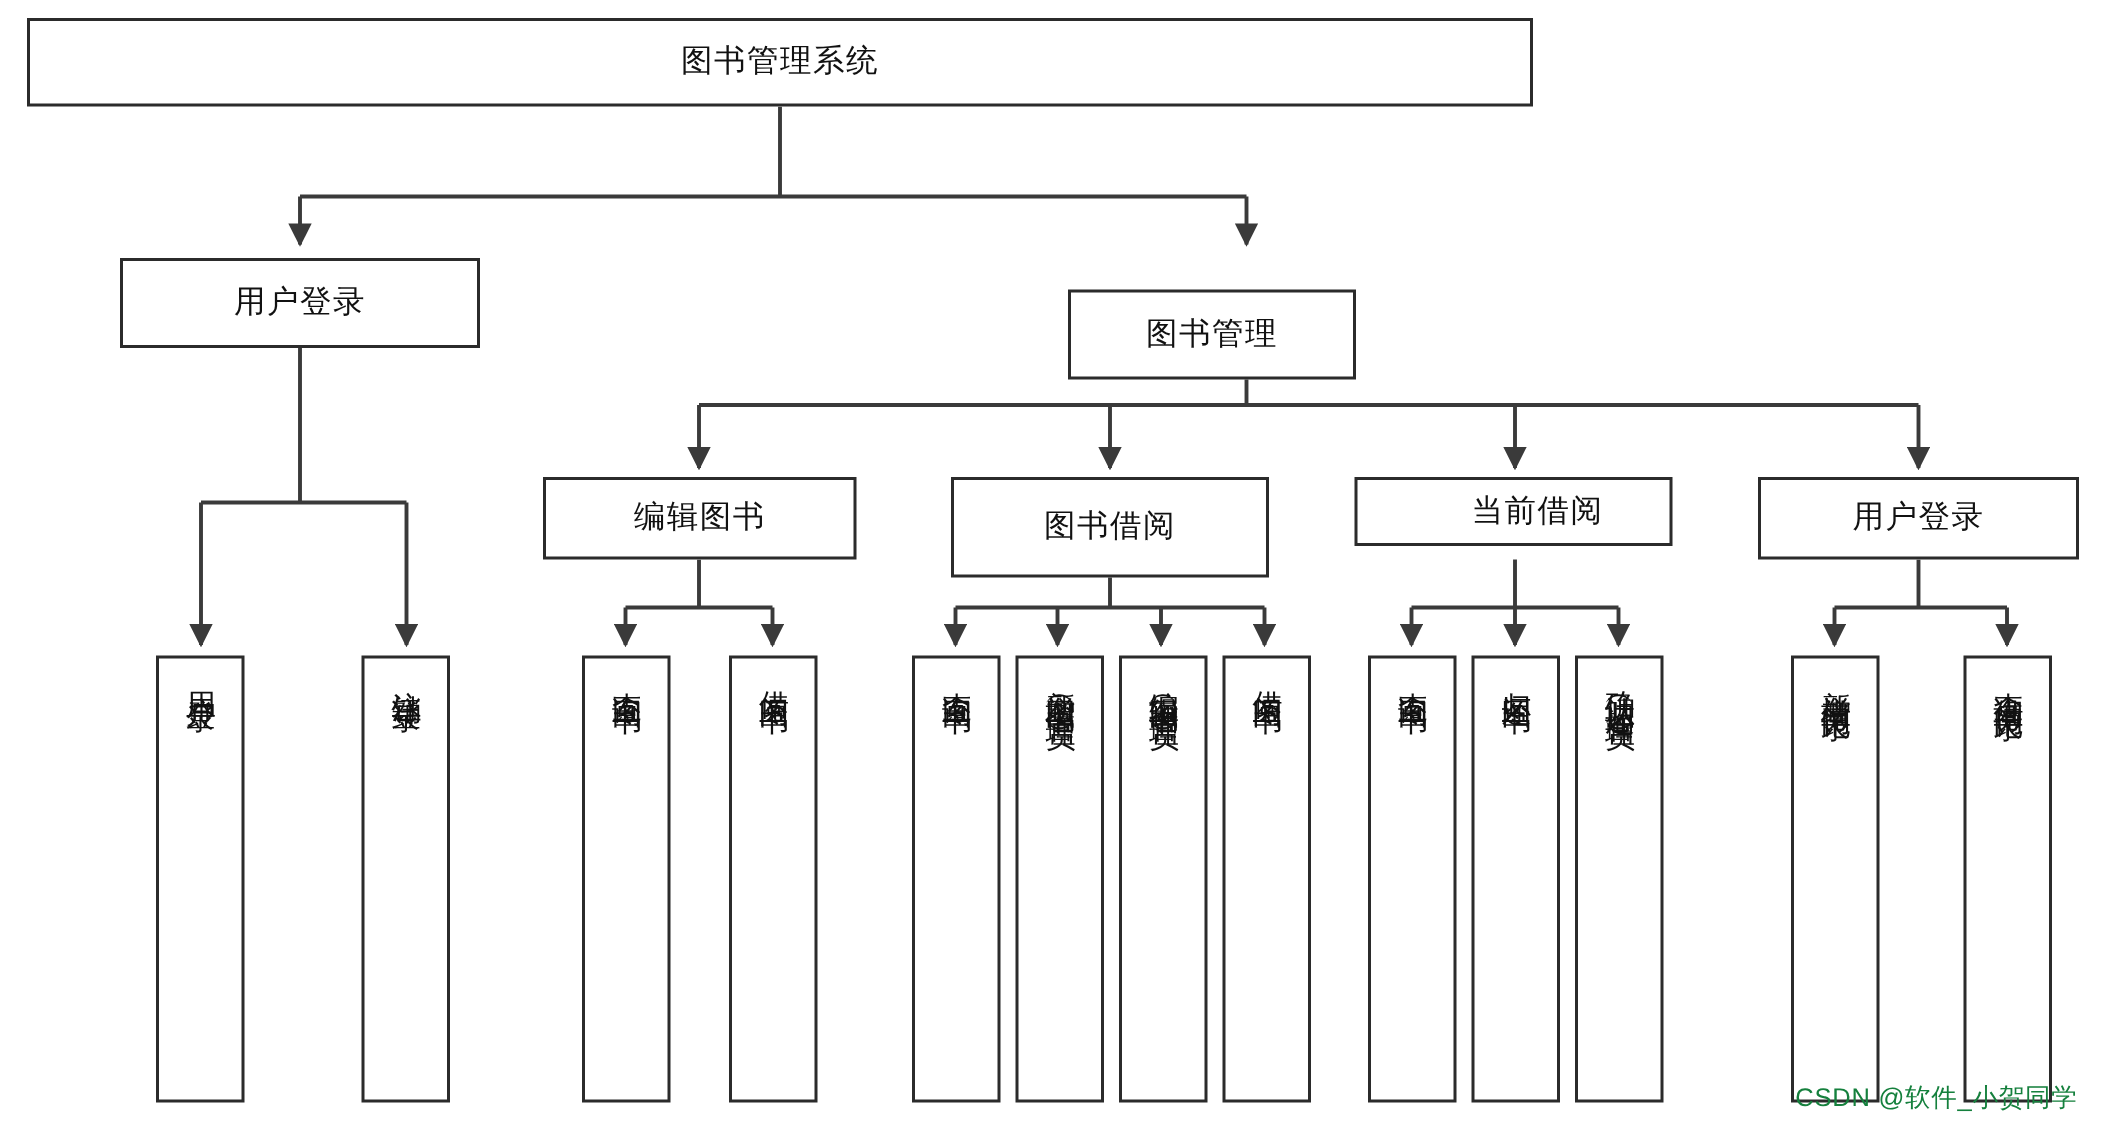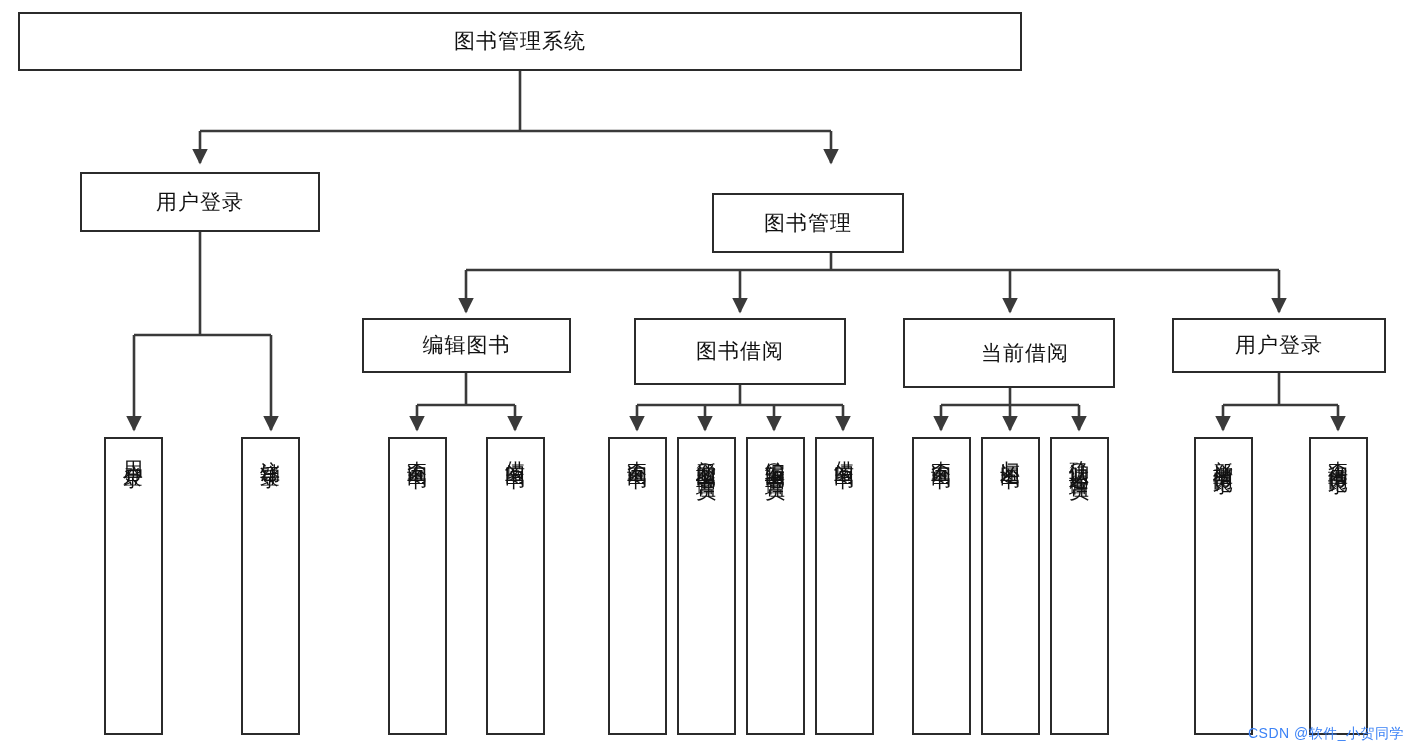--- a/index.html
+++ b/index.html
@@ -49,24 +49,24 @@
     max-height:270px;
   }
   .node.leaf{
     align-items:flex-start;
     justify-content:center;
     padding-top:6px;
   }
   .node.leaf.tall .label{max-height:285px;}
   #watermark{
     position:absolute;
-    right:1px;
+    right:20px;
     bottom:4px;
-    font-size:14px;
-    color:#3b82f6;
+    font-size:17px;
+    color:#15803d;
     letter-spacing:0.5px;
     white-space:nowrap;
     user-select:none;
   }
 </style>
 </head>
 <body>
 
 <div id="diagram-root">
 
@@ -130,21 +130,21 @@
   <div class="node" style="left:712px; top:172px; width:192px; height:60px;margin-top:21px;">
     <span class="label">图书管理</span>
   </div>
 
   <div class="node" style="left:362px; top:318px; width:209px; height:55px;">
     <span class="label">编辑图书</span>
   </div>
   <div class="node" style="left:634px; top:318px; width:212px; height:67px;">
     <span class="label">图书借阅</span>
   </div>
-  <div class="node" style="left:903px; top:318px; width:212px; height:70px;padding-left:32px;">
+  <div class="node" style="left:903px; top:318px; width:212px; height:46px;padding-left:32px;">
     <span class="label">当前借阅</span>
   </div>
   <div class="node" style="left:1172px; top:318px; width:214px; height:55px;">
     <span class="label">用户登录</span>
   </div>
 
   <div class="node leaf" style="left:104px; top:437px; width:59px; height:298px;">
     <span class="label">用户登录</span>
   </div>
   <div class="node leaf" style="left:241px; top:437px; width:59px; height:298px;">

